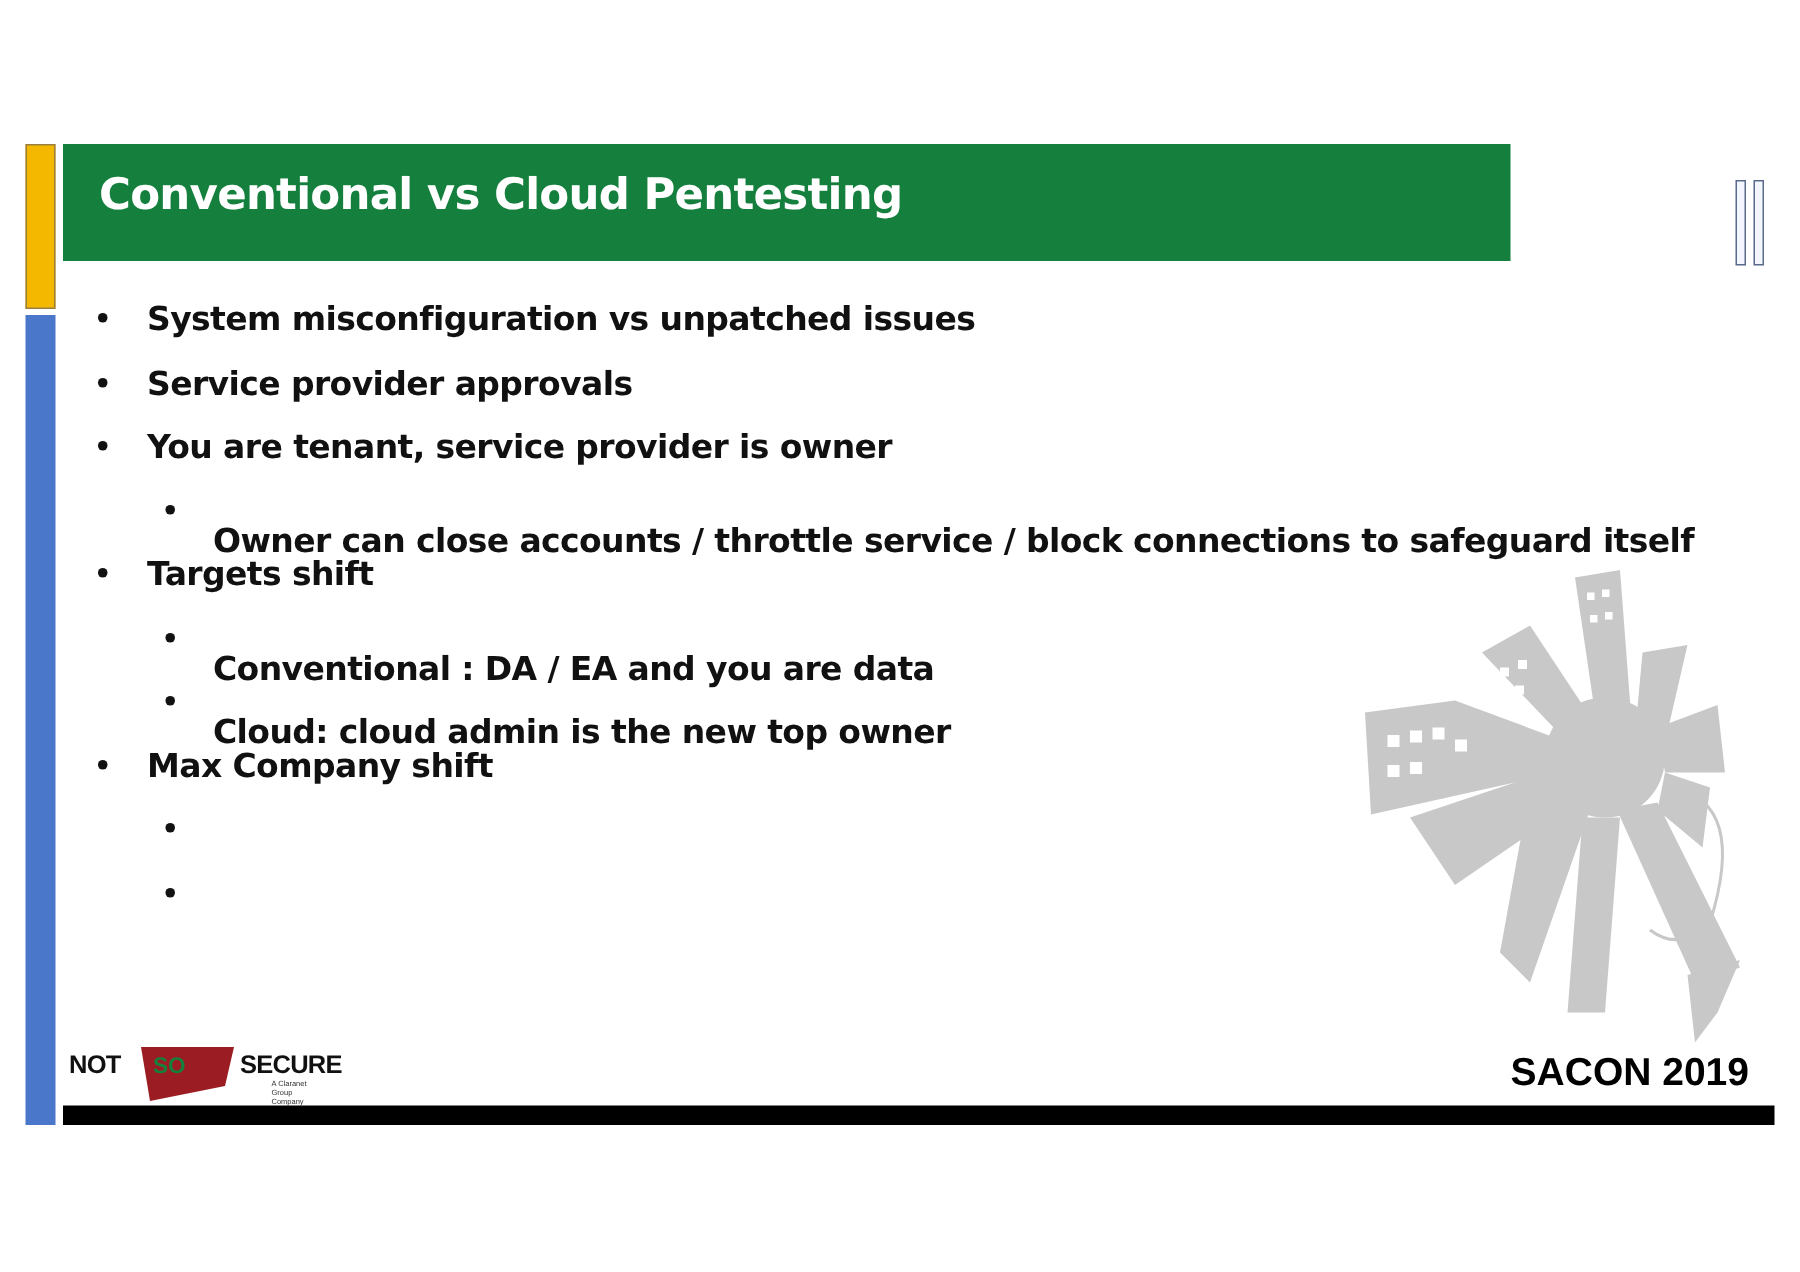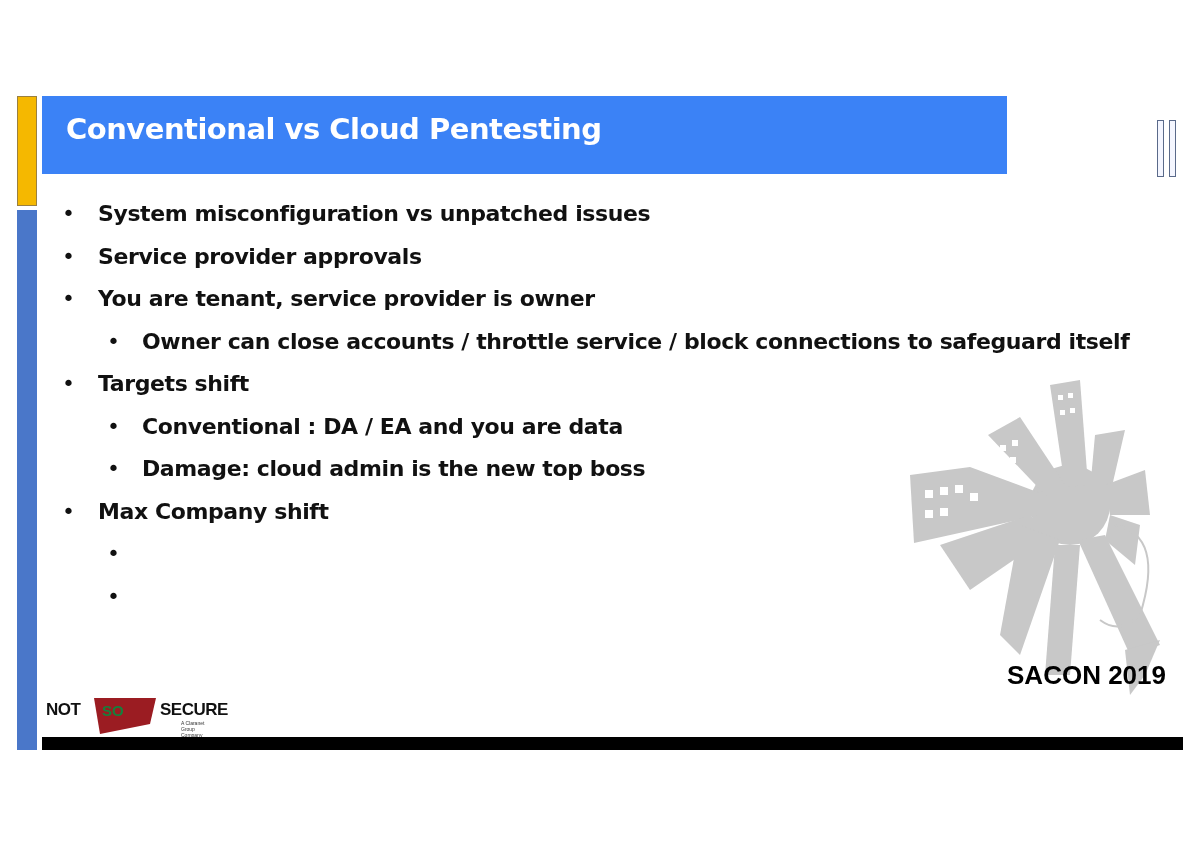--- a/index.html
+++ b/index.html
@@ -1,36 +1,36 @@
 <!DOCTYPE html>
 <html><head>
 <meta charset="utf-8">
 <style>
   html, body { margin:0; padding:0; }
   body { width:1200px; height:848px; background:#ffffff; position:relative; overflow:hidden; font-family:"Liberation Sans", sans-serif; }
   .bar-yellow { position:absolute; left:17px; top:96px; width:20px; height:110px; background:#f5b800; border:1px solid #9a8040; box-sizing:border-box; }
   .bar-blue { position:absolute; left:17px; top:210px; width:20px; height:540px; background:#4a77c9; }
-  .header { position:absolute; left:42px; top:96px; width:965px; height:78px; background:#3b82f6; }
+  .header { position:absolute; left:42px; top:96px; width:965px; height:78px; background:#15803d; }
   .title { position:absolute; left:24px; top:16px; color:#fff; font-family:"DejaVu Sans", sans-serif; font-weight:bold; font-size:29px; letter-spacing:-0.5px; }
   .pause { position:absolute; top:24px; width:7px; height:57px; background:#f4f6ff; border:1px solid #5a6a8a; box-sizing:border-box; }
   .content { position:absolute; left:62px; top:198px; width:1100px; font-family:"DejaVu Sans", sans-serif; color:#111; font-size:22px; letter-spacing:-0.4px; }
   .item { position:relative; height:42.5px; line-height:32px; white-space:nowrap; }
   .item .b { position:absolute; left:0; }
   .item.l2 .b { left:45px; }
   .item .t { position:absolute; left:36px;font-weight:bold; }
-  .item.l2 .t { left:80px; }
+  .item.l2 .t { left:80px;margin-top:20px; }
   .city { position:absolute; left:900px; top:375px; width:270px; height:320px; }
   .bottom-bar { position:absolute; left:42px; top:737px; width:1141px; height:13px; background:#000; }
   .logo { position:absolute; left:46px; top:694px; width:170px; height:42px; }
   .logo .not, .logo .secure { position:absolute; top:6px; font-weight:900; font-size:17px; color:#111; letter-spacing:-0.5px;text-align:right; }
   .logo .not { left:0; }
   .logo .secure { left:114px; }
   .logo .so { position:absolute; left:56px; top:8px; color:#15803d; font-weight:900; font-size:15px; }
   .logo .tag { position:absolute; left:135px; top:26px; font-size:5px; color:#333; }
-  .sacon { position:absolute; right:34px; top:660px; font-weight:bold; font-size:26px; color:#000; }
+  .sacon { position:absolute; right:34px; top:699px; font-weight:bold; font-size:26px; color:#000; }
 </style>
 </head>
 <body>
 
 <div class="bar-yellow"></div>
 <div class="bar-blue"></div>
 
 <div class="header">
   <div class="title">Conventional vs Cloud Pentesting</div>
   <div class="pause" style="left:1115px;"></div>
@@ -57,21 +57,21 @@
   <div class="item">
       <span class="b">•</span>
       <span class="t">Targets shift</span>
     </div>
   <div class="item l2">
       <span class="b">•</span>
       <span class="t">Conventional : DA / EA and you are data</span>
     </div>
   <div class="item l2">
       <span class="b">•</span>
-      <span class="t">Damage: cloud admin is the new top boss</span>
+      <span class="t">Cloud: cloud admin is the new top owner</span>
     </div>
   <div class="item">
       <span class="b">•</span>
       <span class="t">Max Company shift</span>
     </div>
   <div class="item l2">
       <span class="b">•</span>
     </div>
   <div class="item l2">
       <span class="b">•</span>

